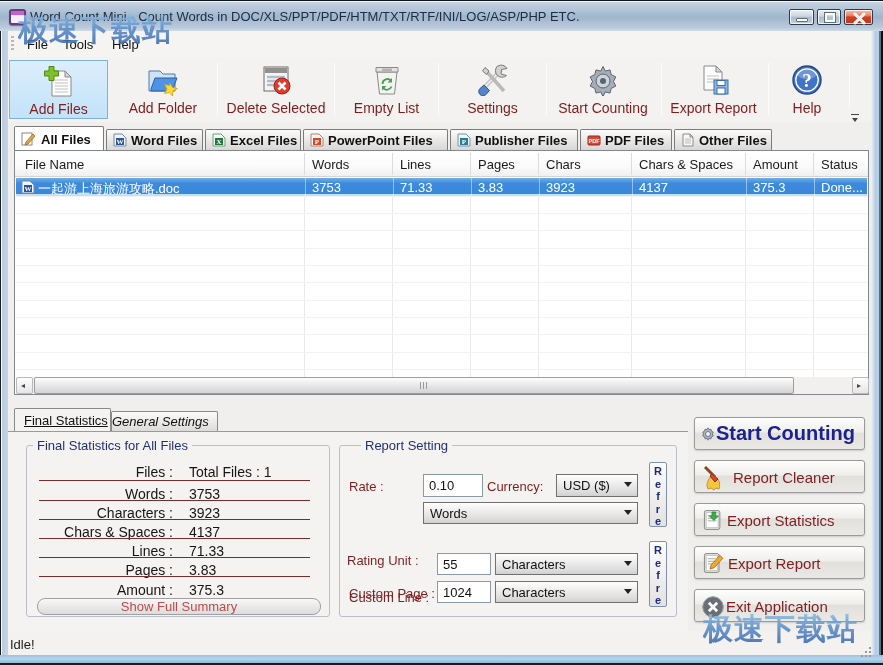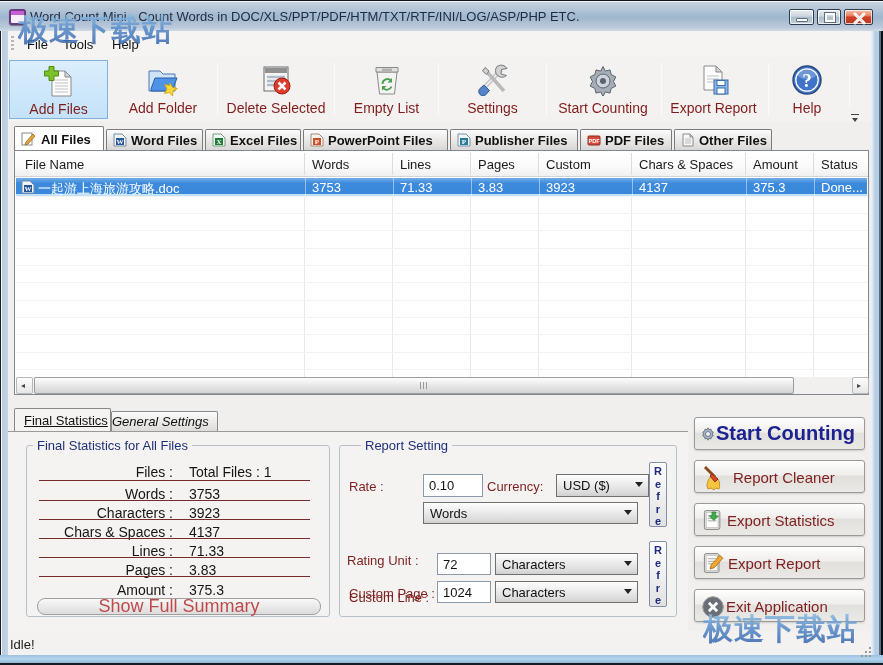--- a/index.html
+++ b/index.html
@@ -73,21 +73,21 @@
 
 .group { border:1px solid #b9bfc6; border-radius:3px; }
 .gtitle { position:absolute; top:-8px; background:#f4f3f1; padding:0 4px; font-size:13px; color:#20307a; white-space:nowrap; }
 #grp-stats { left:26px; top:445px; width:304px; height:172px; }
 #grp-report { left:339px; top:445px; width:338px; height:172px; }
 
 .srow { position:absolute; width:100%; font-size:14px; color:#151515; }
 .srow .sl { position:absolute; right:156px; text-align:right; }
 .srow .sv { position:absolute; left:162px; white-space:nowrap; }
 .sline { position:absolute; left:12px; width:271px; height:1px; background:#7b2b2b; }
-#btn-summary { left:37px; top:598px; width:284px; height:17px; background:linear-gradient(180deg,#f8f8f8,#dcdcdc); border:1px solid #a0a0a0; border-radius:8px; font-size:18px; color:#bf4a4a; text-align:center; line-height:15px; }
+#btn-summary { left:37px; top:598px; width:284px; height:17px; background:linear-gradient(180deg,#f8f8f8,#dcdcdc); border:1px solid #a0a0a0; border-radius:8px; font-size:13px; color:#bf4a4a; text-align:center; line-height:15px; }
 
 .rlbl { position:absolute; font-size:13px; color:#7c1f1f; white-space:nowrap; }
 .tinput { position:absolute; background:#fff; border:1px solid #8a9aaa; font-size:13px; color:#111; padding:3px 0 0 5px; }
 .combo { position:absolute; background:linear-gradient(180deg,#fefefe,#dddddd 80%,#d0d0d0); border:1px solid #707070; font-size:13px; color:#111; padding:3px 0 0 6px; }
 .combo i { position:absolute; right:5px; top:7px; width:0; height:0; border-left:4px solid transparent; border-right:4px solid transparent; border-top:5px solid #222; }
 .refre { position:absolute; left:649px; width:18px; background:linear-gradient(180deg,#fdfdfd,#e2e2e2); border:1px solid #8090a8; border-radius:2px; font-size:11px; font-weight:bold; color:#202a80; text-align:center; line-height:12.5px; padding-top:2px;}
 
 .rbtn { left:694px; width:171px; height:33px; background:linear-gradient(180deg,#fefefe,#efeeec 45%,#e2e0dd 50%,#ebe9e6); border:1px solid #9a9a9a; border-radius:3px; box-shadow:0 1px 2px rgba(0,0,0,.15); }
 .rbtn .rtxt { position:absolute; top:8px; font-size:15px; color:#7e1e1e; white-space:nowrap; }
 .rbtn svg { position:absolute; }
@@ -303,21 +303,21 @@
       <div class="hsep" style="left:377px;"></div>
       <div class="hsep" style="left:455px;"></div>
       <div class="hsep" style="left:523px;"></div>
       <div class="hsep" style="left:616px;"></div>
       <div class="hsep" style="left:730px;"></div>
       <div class="hsep" style="left:798px;"></div>
 <div class="hlbl" style="left:10px;">File Name</div>
 <div class="hlbl" style="left:297px;">Words</div>
 <div class="hlbl" style="left:385px;">Lines</div>
 <div class="hlbl" style="left:463px;">Pages</div>
-<div class="hlbl" style="left:531px;">Custom</div>
+<div class="hlbl" style="left:531px;">Chars</div>
 <div class="hlbl" style="left:624px;">Chars &amp; Spaces</div>
 <div class="hlbl" style="left:738px;">Amount</div>
 <div class="hlbl" style="left:806px;">Status</div>
 </div>
 <div class="vgrid" style="left:289px;"></div>
     <div class="vgrid" style="left:377px;"></div>
     <div class="vgrid" style="left:455px;"></div>
     <div class="vgrid" style="left:523px;"></div>
     <div class="vgrid" style="left:616px;"></div>
     <div class="vgrid" style="left:730px;"></div>
@@ -409,25 +409,25 @@
       <span class="sv">375.3</span>
     </div>
 </div>
 <div class="abs" id="btn-summary">Show Full Summary</div>
 <div class="abs group" id="grp-report">
   <div class="gtitle" style="left:10px;margin-left:11px;">Report Setting</div>
 </div>
 <div class="abs rlbl" style="left:349px; top:479px;">Rate :</div>
 <div class="abs tinput" style="left:423px; top:474px; width:60px; height:23px;">0.10</div>
 <div class="abs rlbl" style="left:487px; top:479px;">Currency:</div>
-<div class="abs combo" style="left:556px; top:474px; width:93px; height:23px;">USD ($)<i></i></div>
+<div class="abs combo" style="left:556px; top:474px; width:82px; height:23px;">USD ($)<i></i></div>
 <div class="abs rlbl" style="left:347px; top:505px;margin-top:48px;">Rating Unit :</div>
 <div class="abs combo" style="left:423px; top:502px; width:215px; height:22px;">Words<i></i></div>
 <div class="abs rlbl" style="left:349px; top:590px;">Custom Line :</div>
-<div class="abs tinput" style="left:437px; top:553px; width:54px; height:22px;">72</div>
+<div class="abs tinput" style="left:437px; top:553px; width:54px; height:22px;">55</div>
 <div class="abs combo" style="left:495px; top:553px; width:143px; height:22px;">Characters<i></i></div>
 <div class="abs rlbl" style="left:349px; top:586px;">Custom Page :</div>
 <div class="abs tinput" style="left:437px; top:581px; width:54px; height:22px;">1024</div>
 <div class="abs combo" style="left:495px; top:581px; width:143px; height:22px;">Characters<i></i></div>
 <div class="abs refre" style="top:462px; height:65px;">R<br>e<br>f<br>r<br>e</div>
 <div class="abs refre" style="top:541px; height:66px;">R<br>e<br>f<br>r<br>e</div>
 <div class="abs" id="statusbar"></div>
 <div class="abs" id="status-txt">Idle!</div>
 <div class="abs rbtn" style="top:417px;">
 <svg style="left:6px;top:9px;" width="14" height="14" viewBox="0 0 17 17">

